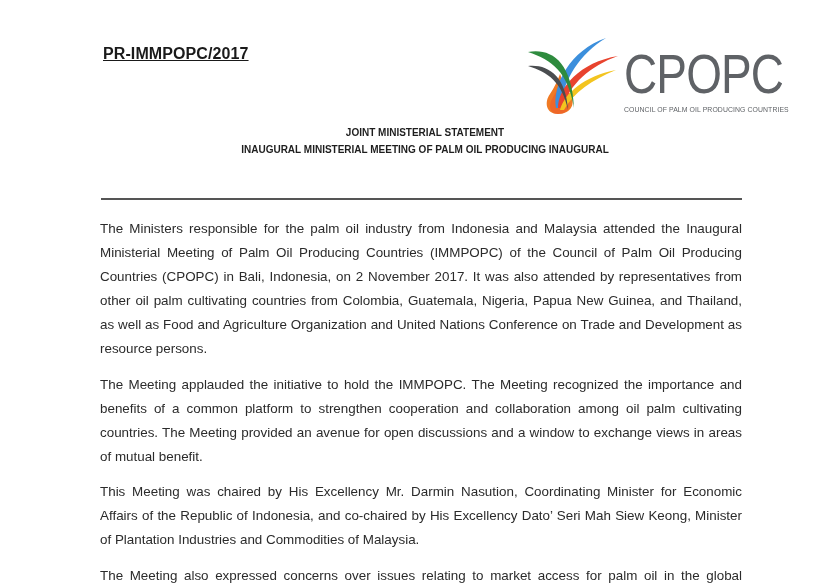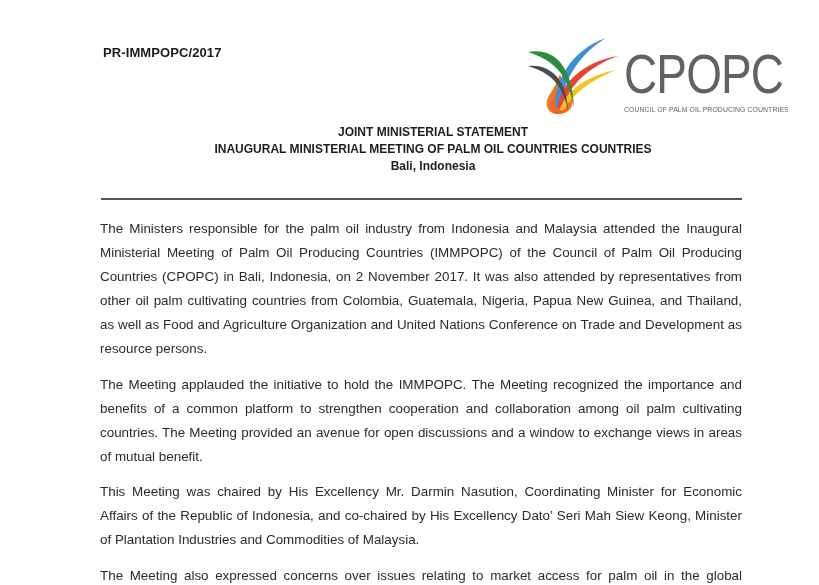--- a/index.html
+++ b/index.html
@@ -14,23 +14,24 @@
       position: relative;
       font-family: "Liberation Sans", sans-serif;
       color: #2a2a2a;
     }
     .ref {
       position: absolute;
       left: 103px;
       top: 45px;
       font-family: "Liberation Sans", sans-serif;
       font-weight: bold;
-      font-size: 13px;
+      font-size: 16px;
       color: #1a1a1a;
       letter-spacing: 0.1px;
+      text-decoration: underline;
     }
     .logo {
       position: absolute;
       left: 528px;
       top: 20px;
       width: 260px;
       height: 82px;
       margin-top: 16px;
     }
     .logo-mark {
@@ -60,26 +61,26 @@
       font-family: "Liberation Sans", sans-serif;
       font-size: 8px;
       color: #5f6266;
       letter-spacing: 0.1px;
       white-space: nowrap;
       transform: scaleX(0.86);
       transform-origin: left top;
     }
     .title-block {
       position: absolute;
-      left: 112px;
+      left: 104px;
       top: 124px;
       width: 642px;
       text-align: center;
       font-weight: bold;
-      font-size: 12px;
+      font-size: 10px;
       line-height: 17px;
       color: #1e1e1e;
     }
     .rule {
       position: absolute;
       left: 101px;
       top: 198px;
       width: 641px;
       height: 2px;
       background: #555555;
@@ -119,22 +120,21 @@
     <path d="M0 16 C22 12 44 24 46 72 C40 36 24 24 0 16 Z" fill="#2e8b3e"></path>
 
     <path d="M0 30 C20 28 38 40 40 74 C34 46 20 36 0 30 Z" fill="#4a4d50"></path>
   </svg>
   <div class="logo-word">CPOPC</div>
   <div class="logo-sub">COUNCIL OF PALM OIL PRODUCING COUNTRIES</div>
 </div>
 
 <div class="title-block">
   <div>JOINT MINISTERIAL STATEMENT</div>
-  <div>INAUGURAL MINISTERIAL MEETING OF PALM OIL COUNTRIES COUNTRIES</div>
-  <div>Bali, Indonesia</div>
+  <div>INAUGURAL MINISTERIAL MEETING OF PALM OIL PRODUCING INAUGURAL</div>
 </div>
 
 <div class="rule"></div>
 
 <div class="body-text">
   <p>The Ministers responsible for the palm oil industry from Indonesia and Malaysia attended the Inaugural Ministerial Meeting of Palm Oil Producing Countries (IMMPOPC) of the Council of Palm Oil Producing Countries (CPOPC) in Bali, Indonesia, on 2 November 2017. It was also attended by representatives from other oil palm cultivating countries from Colombia, Guatemala, Nigeria, Papua New Guinea, and Thailand, as well as Food and Agriculture Organization and United Nations Conference on Trade and Development as resource persons.</p>
   <p>The Meeting applauded the initiative to hold the IMMPOPC. The Meeting recognized the importance and benefits of a common platform to strengthen cooperation and collaboration among oil palm cultivating countries. The Meeting provided an avenue for open discussions and a window to exchange views in areas of mutual benefit.</p>
   <p>This Meeting was chaired by His Excellency Mr. Darmin Nasution, Coordinating Minister for Economic Affairs of the Republic of Indonesia, and co-chaired by His Excellency Dato’ Seri Mah Siew Keong, Minister of Plantation Industries and Commodities of Malaysia.</p>
   <p>The Meeting also expressed concerns over issues relating to market access for palm oil in the global markets. Any measures aimed at restricting market access for palm oil do not reflect the commitment by the global community towards meeting the Sustainable Development Goals of the United Nations as per Agenda 2030, particularly in terms of eradicating poverty and raising the income levels.</p>
 </div>

